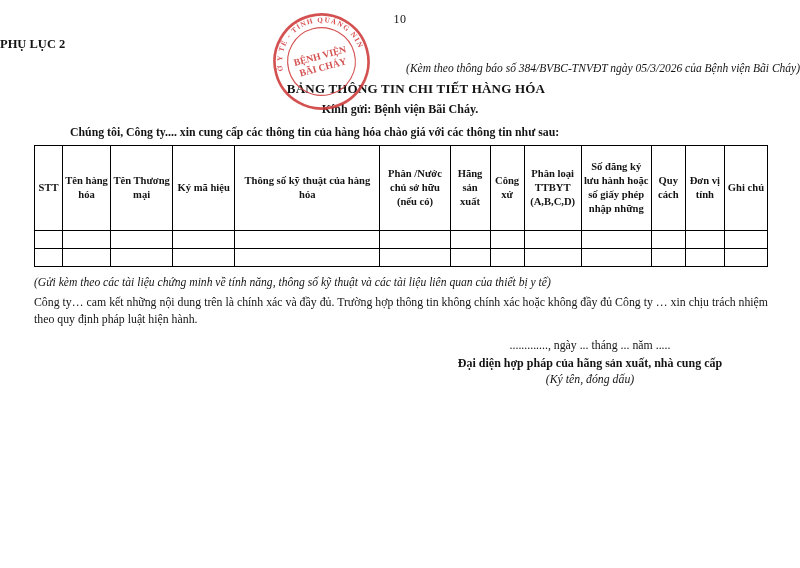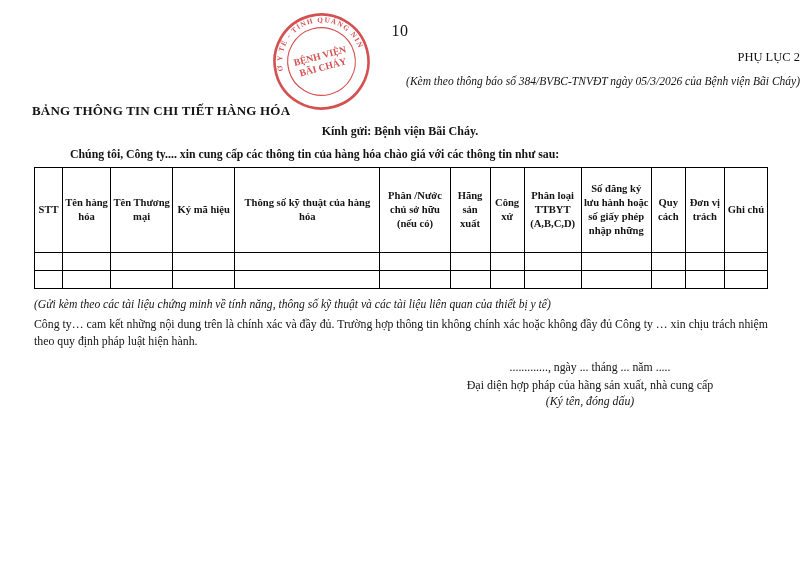--- a/index.html
+++ b/index.html
@@ -7,24 +7,24 @@
     width:800px;height:568px;
     background:#ffffff;
     font-family:"Liberation Serif","DejaVu Serif",serif;
     color:#141414;
     position:relative;
     overflow:hidden;
   }
   .page{width:800px;height:568px;position:relative;}
 
   
-  .page-number{ text-align:center; padding-top:22px; font-size:16px; letter-spacing:.5px;}
-  .appendix-title{ text-align:right; font-weight:normal; font-size:12.5px; margin-top:10px;}
+  .page-number{ text-align:center; padding-top:12px; font-size:12px; letter-spacing:.5px;}
+  .appendix-title{ text-align:left; font-weight:bold; font-size:12.5px; margin-top:10px;}
   .subtitle{ text-align:right; font-style:italic; font-size:11.5px; margin-top:10px;}
-  .main-title{ text-align:left; font-weight:bold; font-size:13px; margin-top:16px; letter-spacing:.2px;padding-left:32px;}
+  .main-title{ text-align:center; font-weight:bold; font-size:13px; margin-top:7px; letter-spacing:.2px;padding-left:32px;}
   .recipient{ text-align:center; font-weight:bold; font-size:12px; margin-top:5px;}
   .intro{ font-size:11.8px; margin:8px 32px 0 70px;font-weight:bold;}
 
   
   .stamp{
     position:absolute; left:271px; top:11px;
     width:101px;height:101px;
     opacity:.88;
     pointer-events:none;
     z-index:5;
@@ -53,21 +53,21 @@
   }
   table.goods td{ height:15px; }
 
   
   .attachment-note{ font-style:italic; font-size:11.6px; margin:9px 32px 0 34px;}
   .commitment{ font-size:11.8px; margin:5px 32px 0 34px; text-align:justify; line-height:1.45;}
 
   
   .signature{ width:370px; margin:10px 25px 0 auto; text-align:center;}
   .sig-date{ font-size:11.8px;}
-  .sig-title{ font-weight:normal; font-size:12px; margin-top:3px;}
+  .sig-title{ font-weight:bold; font-size:12px; margin-top:3px;}
   .sig-subtitle{ font-style:italic; font-size:11.8px; margin-top:1px;}
 </style>
 </head>
 <body>
 
 <div class="page">
 
   <svg class="stamp" viewBox="0 0 100 100" aria-hidden="true">
     <g transform="rotate(-15 50 50)" fill="none" stroke="#cf3a3a">
       <circle cx="50" cy="50" r="46.5" stroke-width="2.6"></circle>
@@ -110,21 +110,21 @@
         <th>Tên hàng hóa</th>
         <th>Tên Thương mại</th>
         <th>Ký mã hiệu</th>
         <th>Thông số kỹ thuật của hàng hóa</th>
         <th>Phân /Nước chủ sở hữu (nếu có)</th>
         <th>Hãng sản xuất</th>
         <th>Công xứ</th>
         <th>Phân loại TTBYT (A,B,C,D)</th>
         <th>Số đăng ký lưu hành hoặc số giấy phép nhập những</th>
         <th>Quy cách</th>
-        <th>Đơn vị trách</th>
+        <th>Đơn vị tính</th>
         <th>Ghi chú</th>
       </tr>
     </thead>
     <tbody>
       <tr>
         <td></td>
           <td></td>
         <td></td>
           <td></td>
         <td></td>

